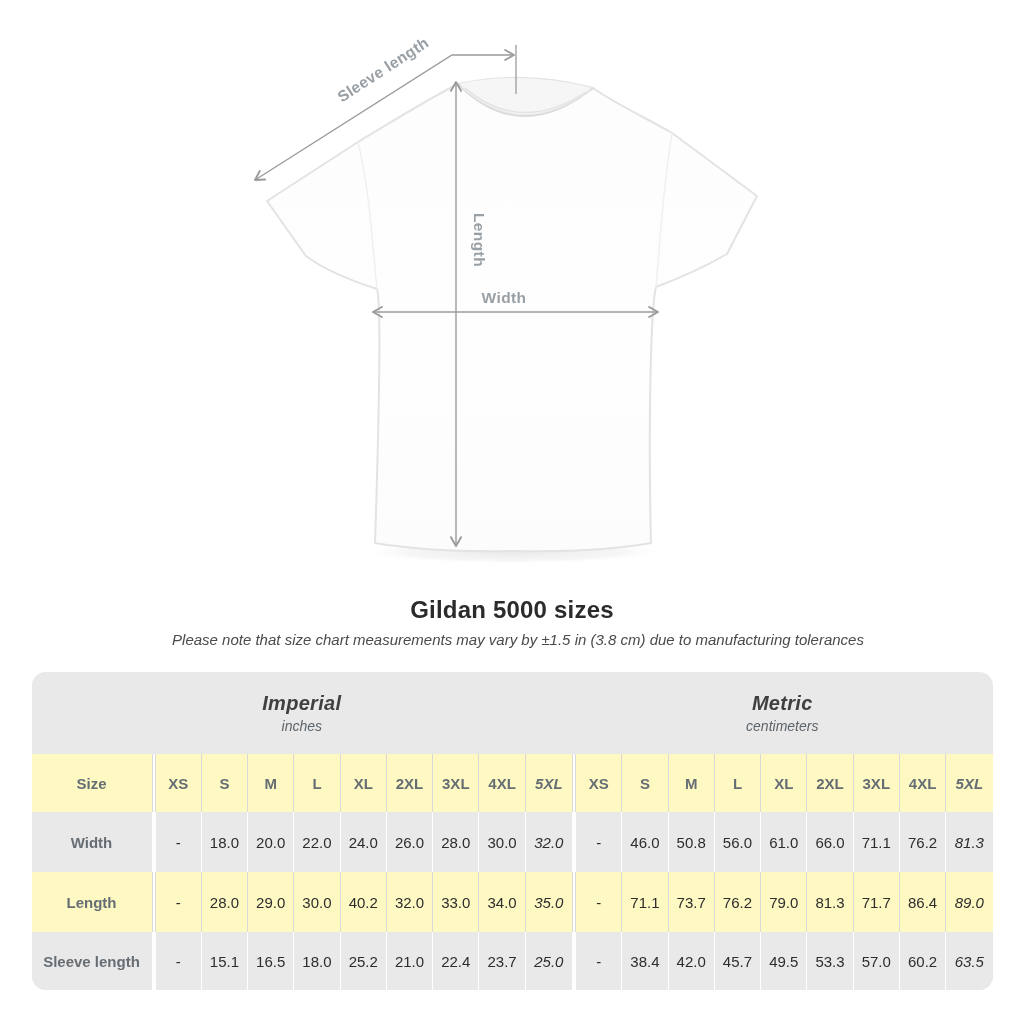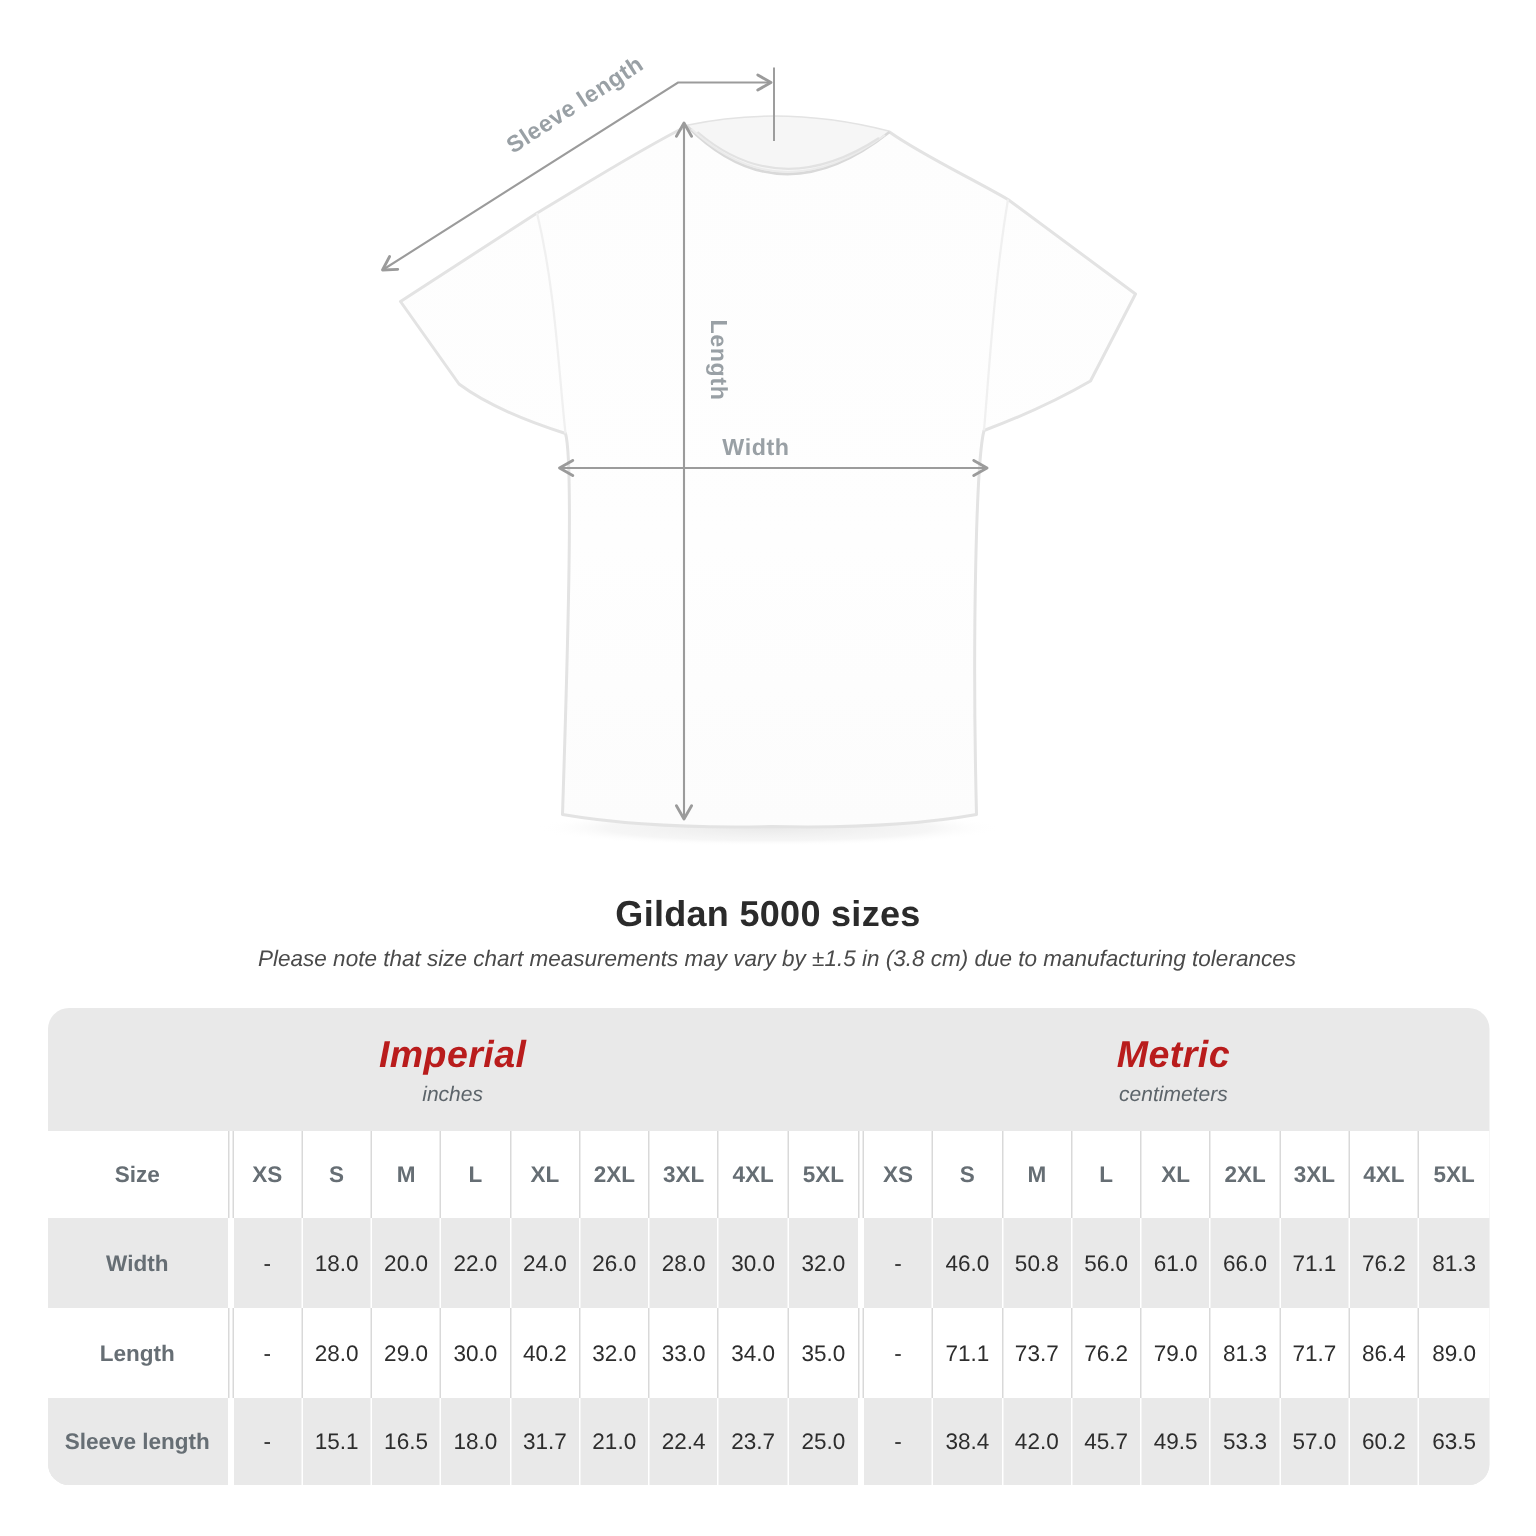--- a/index.html
+++ b/index.html
@@ -30,36 +30,36 @@
     background:#e9e9e9;border-radius:14px;overflow:hidden;
   }
   .unit-band,.trow{
     display:grid;
     grid-template-columns:120px 4px repeat(9,1fr) 4px repeat(9,1fr);
   }
   .unit-band{height:82px;}
   .unit-group{display:flex;flex-direction:column;justify-content:center;align-items:center;row-gap:3px;}
   .unit-imperial{grid-column:1 / 12;}
   .unit-metric{grid-column:12 / 22;}
-  .unit-name{font-weight:bold;font-style:italic;font-size:25px;color:#b91c1c;letter-spacing:.3px;}
+  .unit-name{font-weight:bold;font-style:italic;font-size:20px;color:#404040;letter-spacing:.3px;}
   .unit-sub{font-style:italic;font-size:14px;color:#5c646a;}
 
   .trow{height:60px;}
-  .trow.white{--sep:#d9d9d9;background:#ffffff;text-align:center;}
+  .trow.white{--sep:#d9d9d9;background:#fef9c3;text-align:center;}
   .trow.gray{--sep:#ffffff;background:#e9e9e9;}
   .trow.header-row{height:58px;}
   .trow.last{height:58px;}
   .cell{
     display:flex;align-items:center;justify-content:center;
     font-size:15px;color:#2d2d2d;border-right:1px solid var(--sep);
     white-space:nowrap;
   }
   .cell.label-cell{font-weight:bold;color:#666e74;border-right:none;}
   .header-row .cell{font-weight:bold;color:#666e74;font-size:15px;}
-  .cell.pre-gap,.cell:last-child{border-right:none;}
+  .cell.pre-gap,.cell:last-child{border-right:none;font-style:italic;}
   .gap{background:#ffffff;border-left:1px solid var(--sep);border-right:1px solid var(--sep);}
 </style>
 </head>
 <body>
 
 <div class="page">
 
   <div class="diagram-wrap">
     <svg width="1024" height="580" viewBox="0 0 1024 580">
       <defs>
@@ -200,21 +200,21 @@
           <div class="cell">86.4</div>
           <div class="cell">89.0</div>
         </div>
         <div class="trow gray last">
           <div class="cell label-cell">Sleeve length</div>
           <div class="gap"></div>
           <div class="cell">-</div>
           <div class="cell">15.1</div>
           <div class="cell">16.5</div>
           <div class="cell">18.0</div>
-          <div class="cell">31.7</div>
+          <div class="cell">25.2</div>
           <div class="cell">21.0</div>
           <div class="cell">22.4</div>
           <div class="cell">23.7</div>
           <div class="cell pre-gap">25.0</div>
           <div class="gap"></div>
           <div class="cell">-</div>
           <div class="cell">38.4</div>
           <div class="cell">42.0</div>
           <div class="cell">45.7</div>
           <div class="cell">49.5</div>

